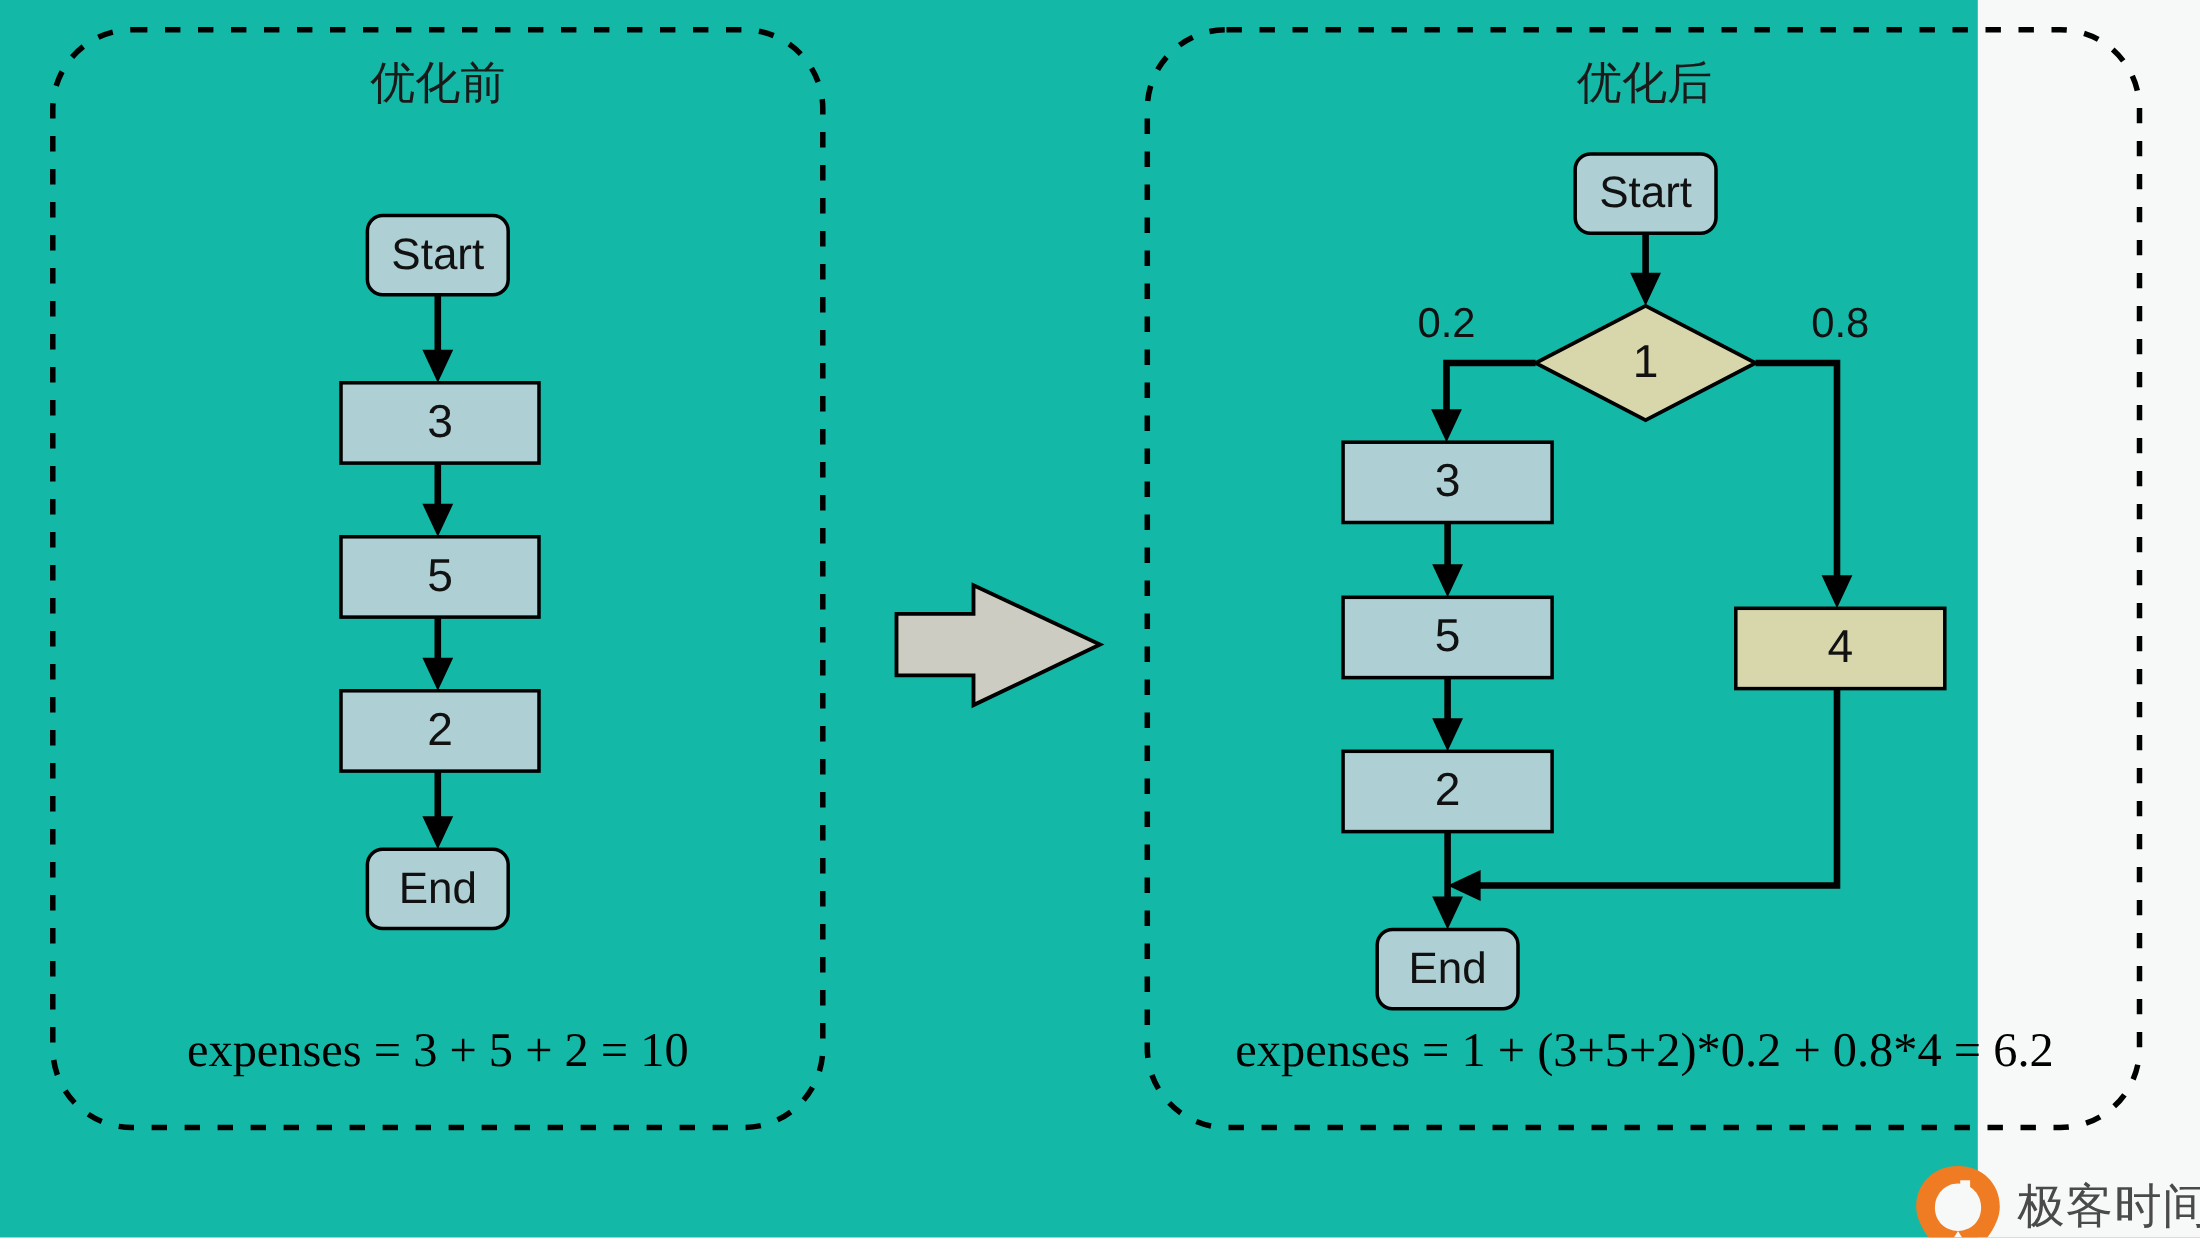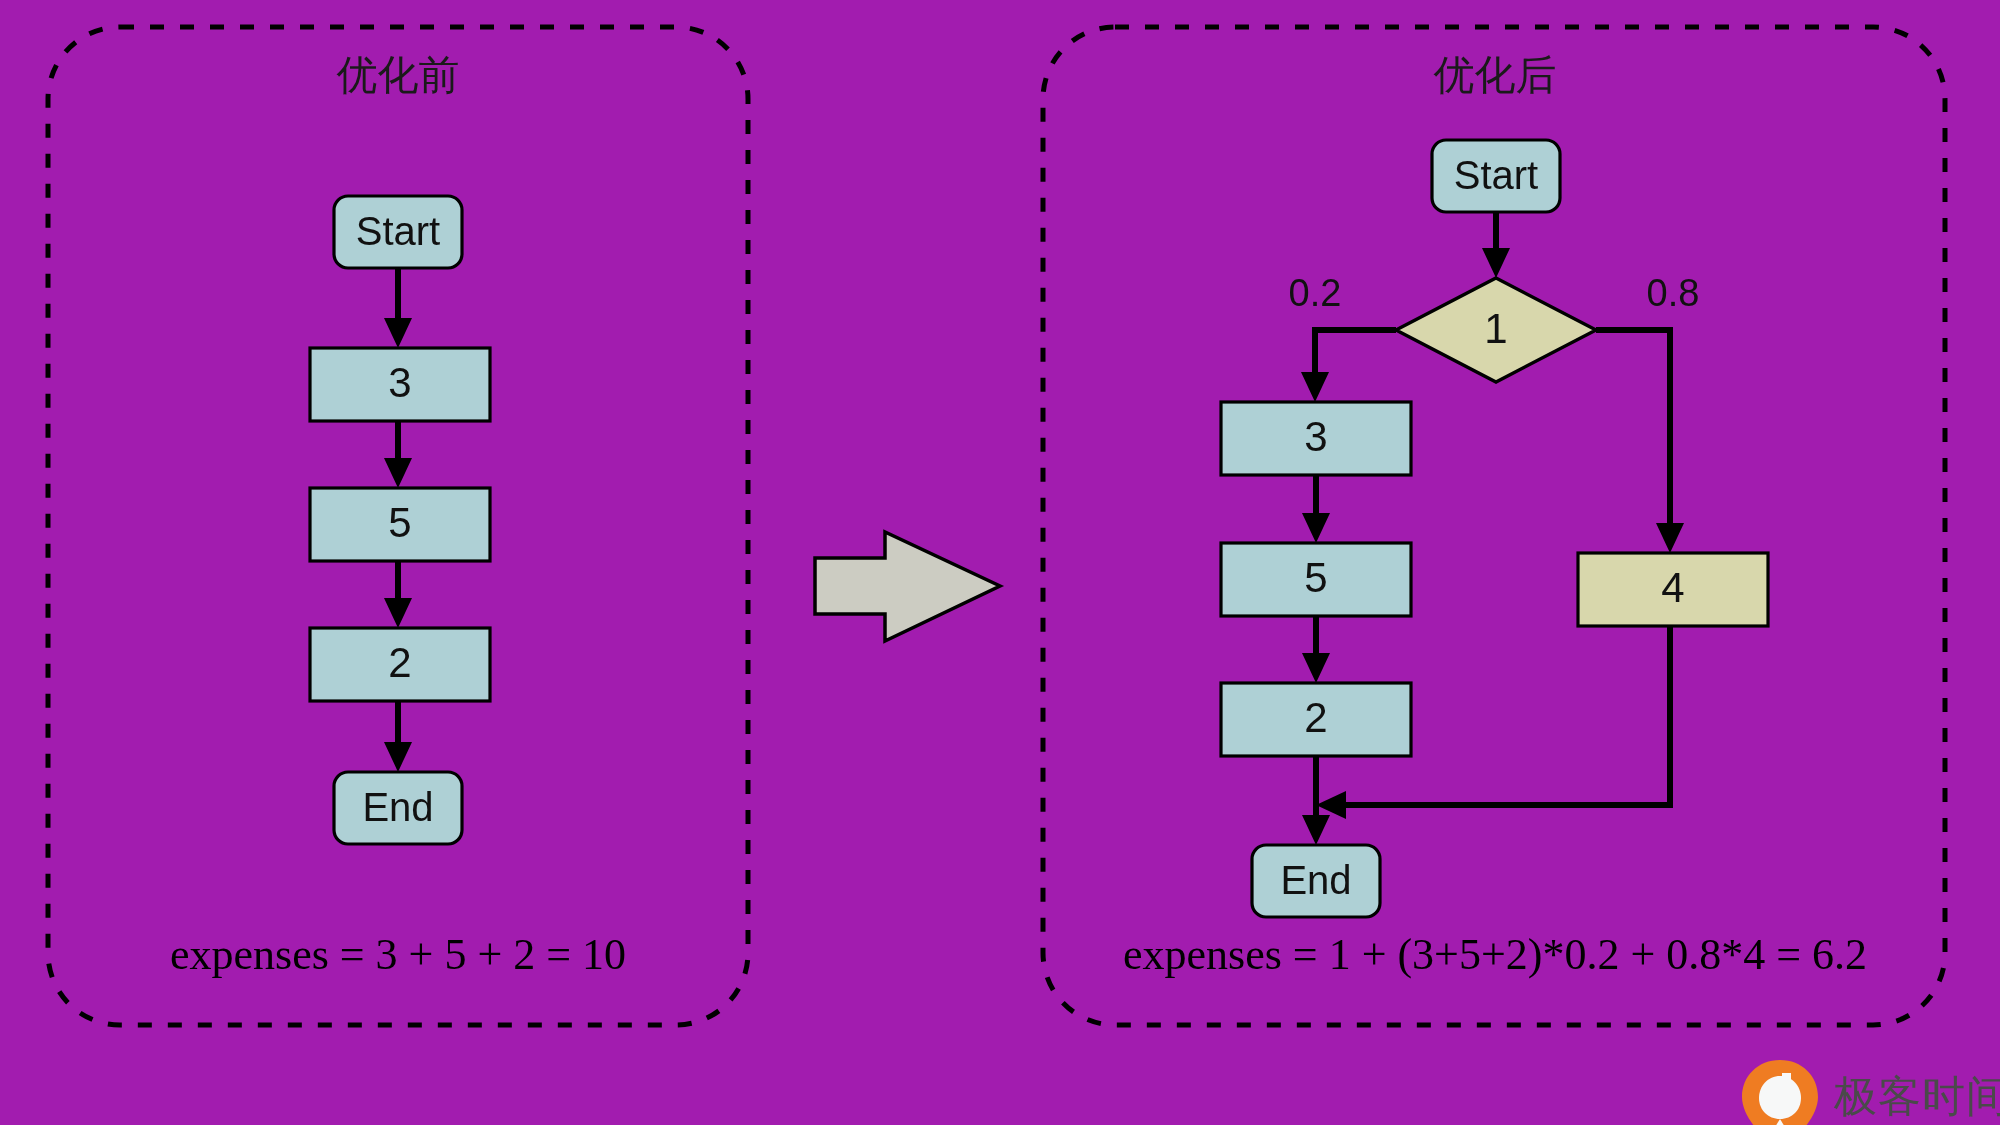--- a/index.html
+++ b/index.html
@@ -8,23 +8,23 @@
     background: #f7f8f8;
   }
   body {
     width: 2000px;
     height: 1125px;
     overflow: hidden;
     font-family: "Liberation Sans", sans-serif;
   }
   #stage {
     position: relative;
-    width: 2000px;
+    width: 1798px;
     height: 1125px;
-    background: #a21caf;
+    background: #14b8a6;
   }
   svg.diagram {
     position: absolute;
     left: 0;
     top: 0;
     width: 2000px;
     height: 1125px;
   }
   .panel-frame {
     fill: none;

